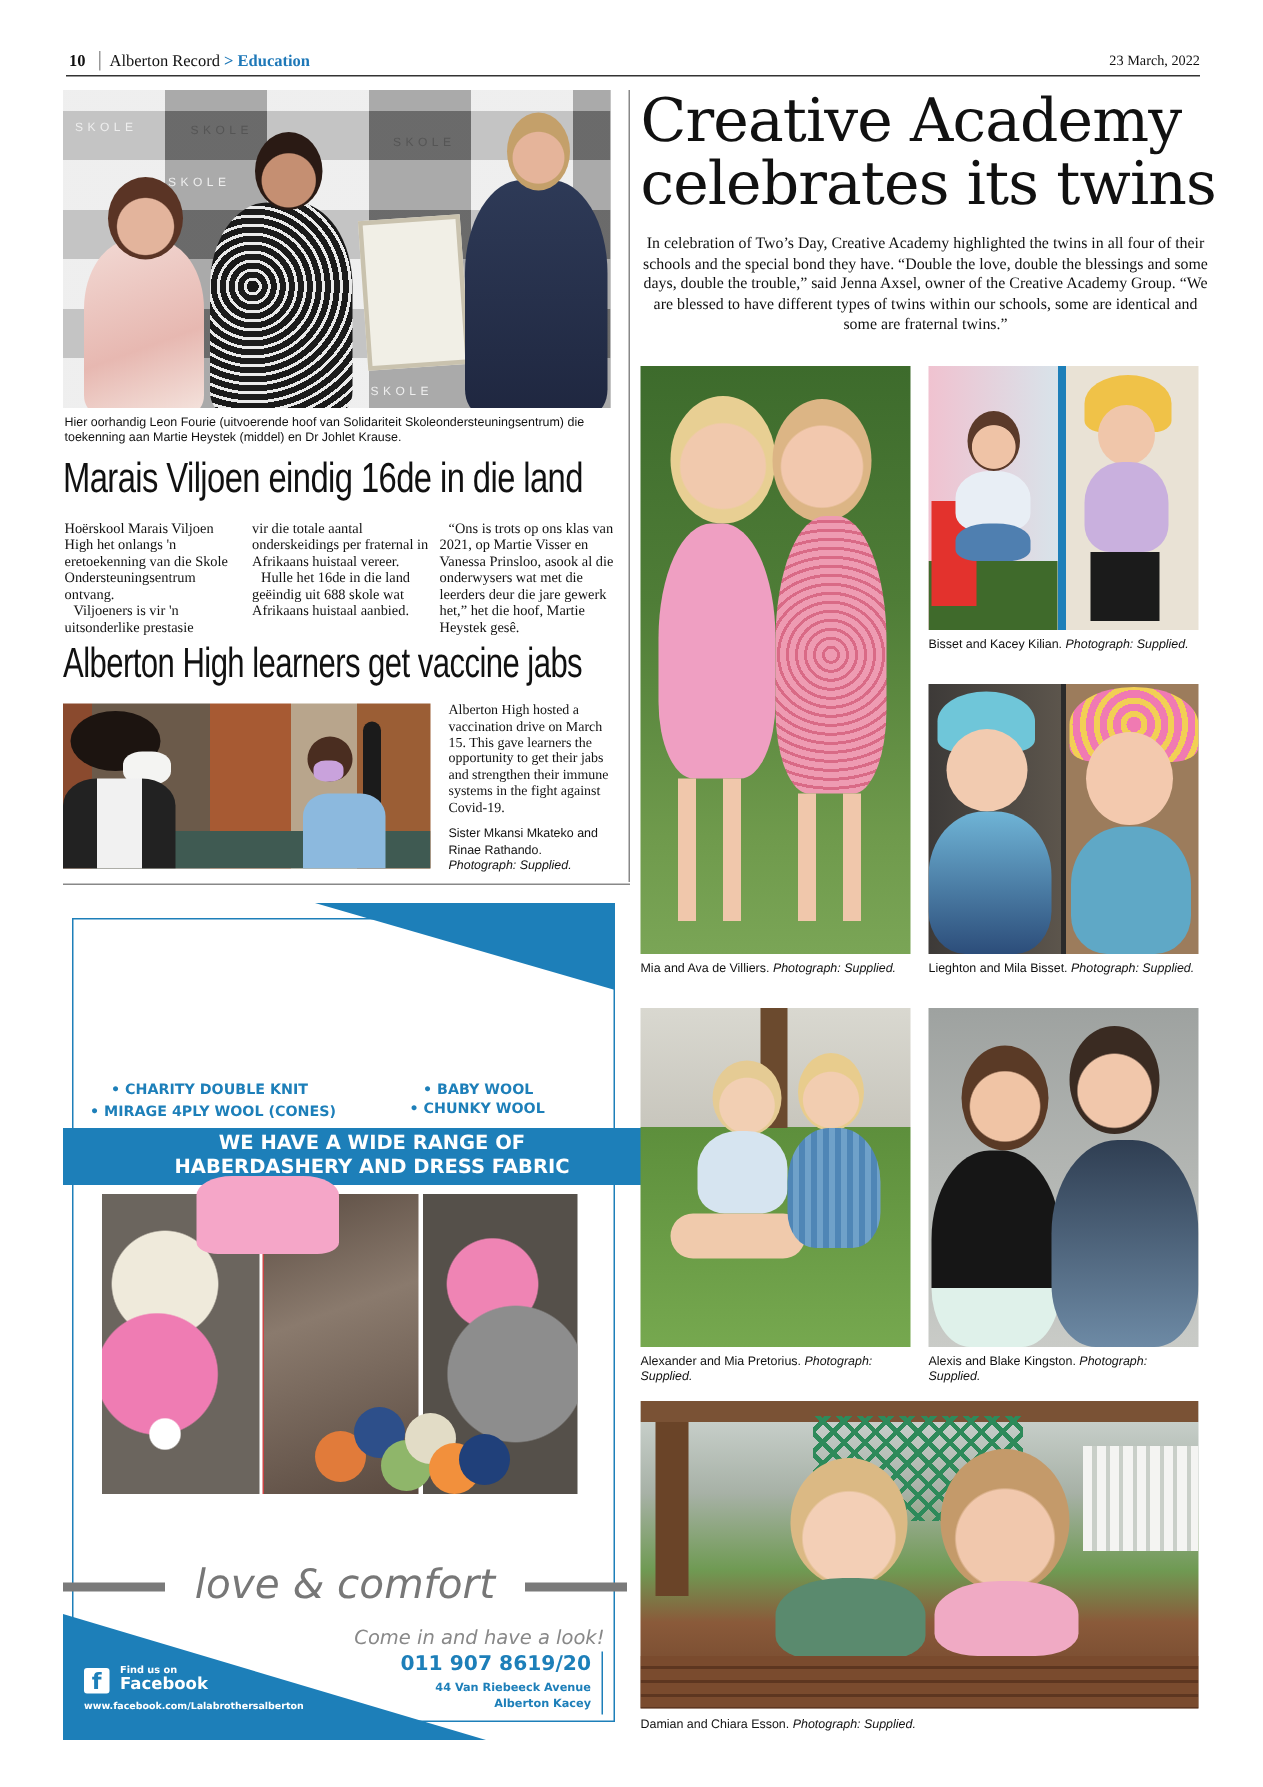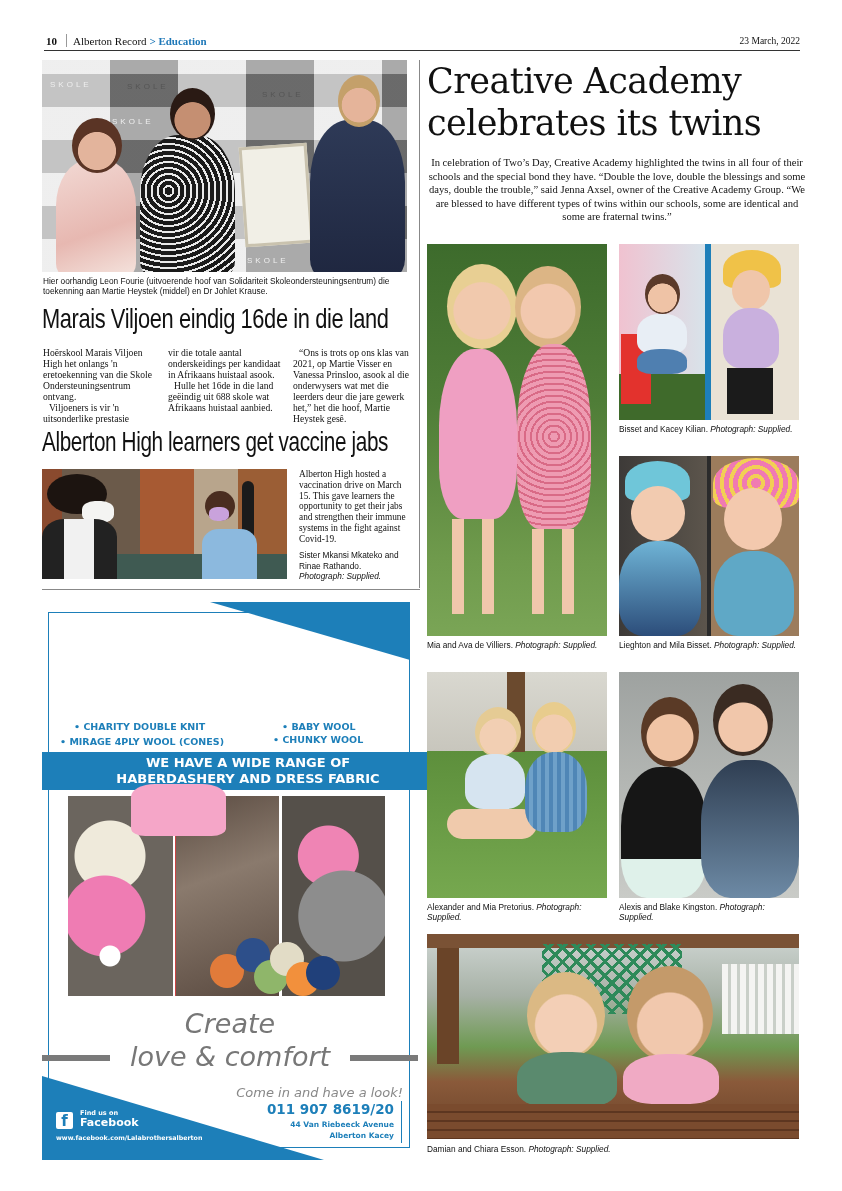--- a/index.html
+++ b/index.html
@@ -57,21 +57,21 @@
   .ad .fb-icon { position: absolute; left: 14px; top: 514px; width: 17px; height: 17px; background: #fff; color: #1d7fb9; font-family: "DejaVu Sans", sans-serif; font-weight: bold; font-size: 15px; text-align: center; line-height: 19px; border-radius: 2px; }
   .ad .fb-find { position: absolute; left: 38px; top: 511px; color: #fff; font-family: "DejaVu Sans", sans-serif; font-weight: bold; font-size: 6.5px; }
   .ad .fb-name { position: absolute; left: 38px; top: 518px; color: #fff; font-family: "DejaVu Sans", sans-serif; font-weight: bold; font-size: 11px; }
   .ad .fb-url { position: absolute; left: 14px; top: 536px; color: #fff; font-family: "DejaVu Sans", sans-serif; font-weight: bold; font-size: 6.3px; }
   .ad .come { position: absolute; right: 15px; top: 487px; font-family: "DejaVu Sans", sans-serif; font-style: italic; font-weight: 200; font-size: 13px; color: #888; }
   .ad .phone { position: absolute; right: 24px; top: 503px; font-family: "DejaVu Sans", sans-serif; font-weight: bold; font-size: 13.5px; color: #1d7fb9; }
   .ad .addr { position: absolute; right: 24px; font-family: "DejaVu Sans", sans-serif; font-weight: bold; font-size: 7.5px; color: #1d7fb9; text-align: right; }
   .ad .vbar { position: absolute; right: 16px; top: 503px; width: 1.5px; height: 42px; background: #1d7fb9; }
 
   
-  .bighead { position: absolute; left: 427px; top: 60px; font-family: "DejaVu Serif", serif; font-size: 35px; line-height: 42px; color: #111; letter-spacing: -0.6px; }
+  .bighead { position: absolute; left: 427px; top: 60px; font-family: "DejaVu Serif", serif; font-size: 40px; line-height: 42px; color: #111; letter-spacing: -0.6px; }
   .intro { position: absolute; left: 428px; top: 156px; width: 378px; font-size: 10.6px; line-height: 13.6px; text-align: center; color: #111; }
 
   .kid { border-radius: 45% 45% 30% 30%; position: absolute; }
 </style>
 </head>
 <body>
 
 <div class="hdr">
   <span class="pg">10</span>
   <span class="sep"></span>
@@ -104,21 +104,21 @@
 </div>
 <div class="caption" style="left:43px;top:276px;width:370px;">Hier oorhandig Leon Fourie (uitvoerende hoof van Solidariteit Skoleondersteuningsentrum) die toekenning aan Martie Heystek (middel) en Dr Johlet Krause.</div>
 
 <div class="cond" style="left:42px;top:303px;font-size:28px;transform:scaleX(0.78);">Marais Viljoen eindig 16de in die land</div>
 
 <div class="bodycol" style="left:43px;top:347px;width:118px;">
   <p>Hoërskool Marais Viljoen High het onlangs 'n eretoekenning van die Skole Ondersteuningsentrum ontvang.</p>
   <p>Viljoeners is vir 'n uitsonderlike prestasie</p>
 </div>
 <div class="bodycol" style="left:168px;top:347px;width:118px;">
-  <p>vir die totale aantal onderskeidings per kandidaat in Afrikaans huistaal asook.</p>
+  <p>vir die totale aantal onderskeidings per fraternal in Afrikaans huistaal vereer.</p>
   <p>Hulle het 16de in die land geëindig uit 688 skole wat Afrikaans huistaal aanbied.</p>
 </div>
 <div class="bodycol" style="left:293px;top:347px;width:122px;text-indent:6px;">
   <p>“Ons is trots op ons klas van 2021, op Martie Visser en Vanessa Prinsloo, asook al die onderwysers wat met die leerders deur die jare gewerk het,” het die hoof, Martie Heystek gesê.</p>
 </div>
 
 <div class="cond" style="left:42px;top:426px;font-size:28px;transform:scaleX(0.74);">Alberton High learners get vaccine jabs</div>
 
 <div class="photo" style="left:42px;top:469px;width:245px;height:110px;background:linear-gradient(90deg,#8a4a2e 0 8%,#6b5a4a 8% 40%,#a75a33 40% 62%,#b8a58c 62% 80%,#9b5e35 80%);">
   <div style="position:absolute;left:0;top:85px;width:245px;height:25px;background:#3f5a52;"></div>
@@ -158,21 +158,20 @@
   </div>
   <div class="craft" style="left:240px;width:103px;background:radial-gradient(circle at 60% 60%,#8d8d8d 0 45px,transparent 46px),radial-gradient(circle at 45% 30%,#ef84b4 0 30px,transparent 31px),#55504a;"></div>
   <div style="position:absolute;left:168px;top:338px;width:130px;height:60px;">
     <div style="position:absolute;left:0;top:18px;width:34px;height:34px;border-radius:50%;background:#e17b3a;"></div>
     <div style="position:absolute;left:26px;top:2px;width:34px;height:34px;border-radius:50%;background:#2d4f8a;"></div>
     <div style="position:absolute;left:44px;top:24px;width:34px;height:34px;border-radius:50%;background:#8fb66a;"></div>
     <div style="position:absolute;left:60px;top:6px;width:34px;height:34px;border-radius:50%;background:#e2dcc6;"></div>
     <div style="position:absolute;left:76px;top:26px;width:34px;height:34px;border-radius:50%;background:#f2903c;"></div>
     <div style="position:absolute;left:96px;top:20px;width:34px;height:34px;border-radius:50%;background:#20407a;"></div>
   </div>
-  <div class="create" style="top:410px;font-size:27px;">Create</div>
   <div class="bar" style="left:0;top:457px;width:68px;"></div>
   <div class="create" style="top:443px;font-size:27px;">love &amp; comfort</div>
   <div class="bar" style="left:308px;top:457px;width:68px;"></div>
   <div class="fbtri2"></div>
   <div class="fb-icon">f</div>
   <div class="fb-find">Find us on</div>
   <div class="fb-name">Facebook</div>
   <div class="fb-url">www.facebook.com/Lalabrothersalberton</div>
   <div class="come">Come in and have a look!</div>
   <div class="phone">011 907 8619/20</div>

